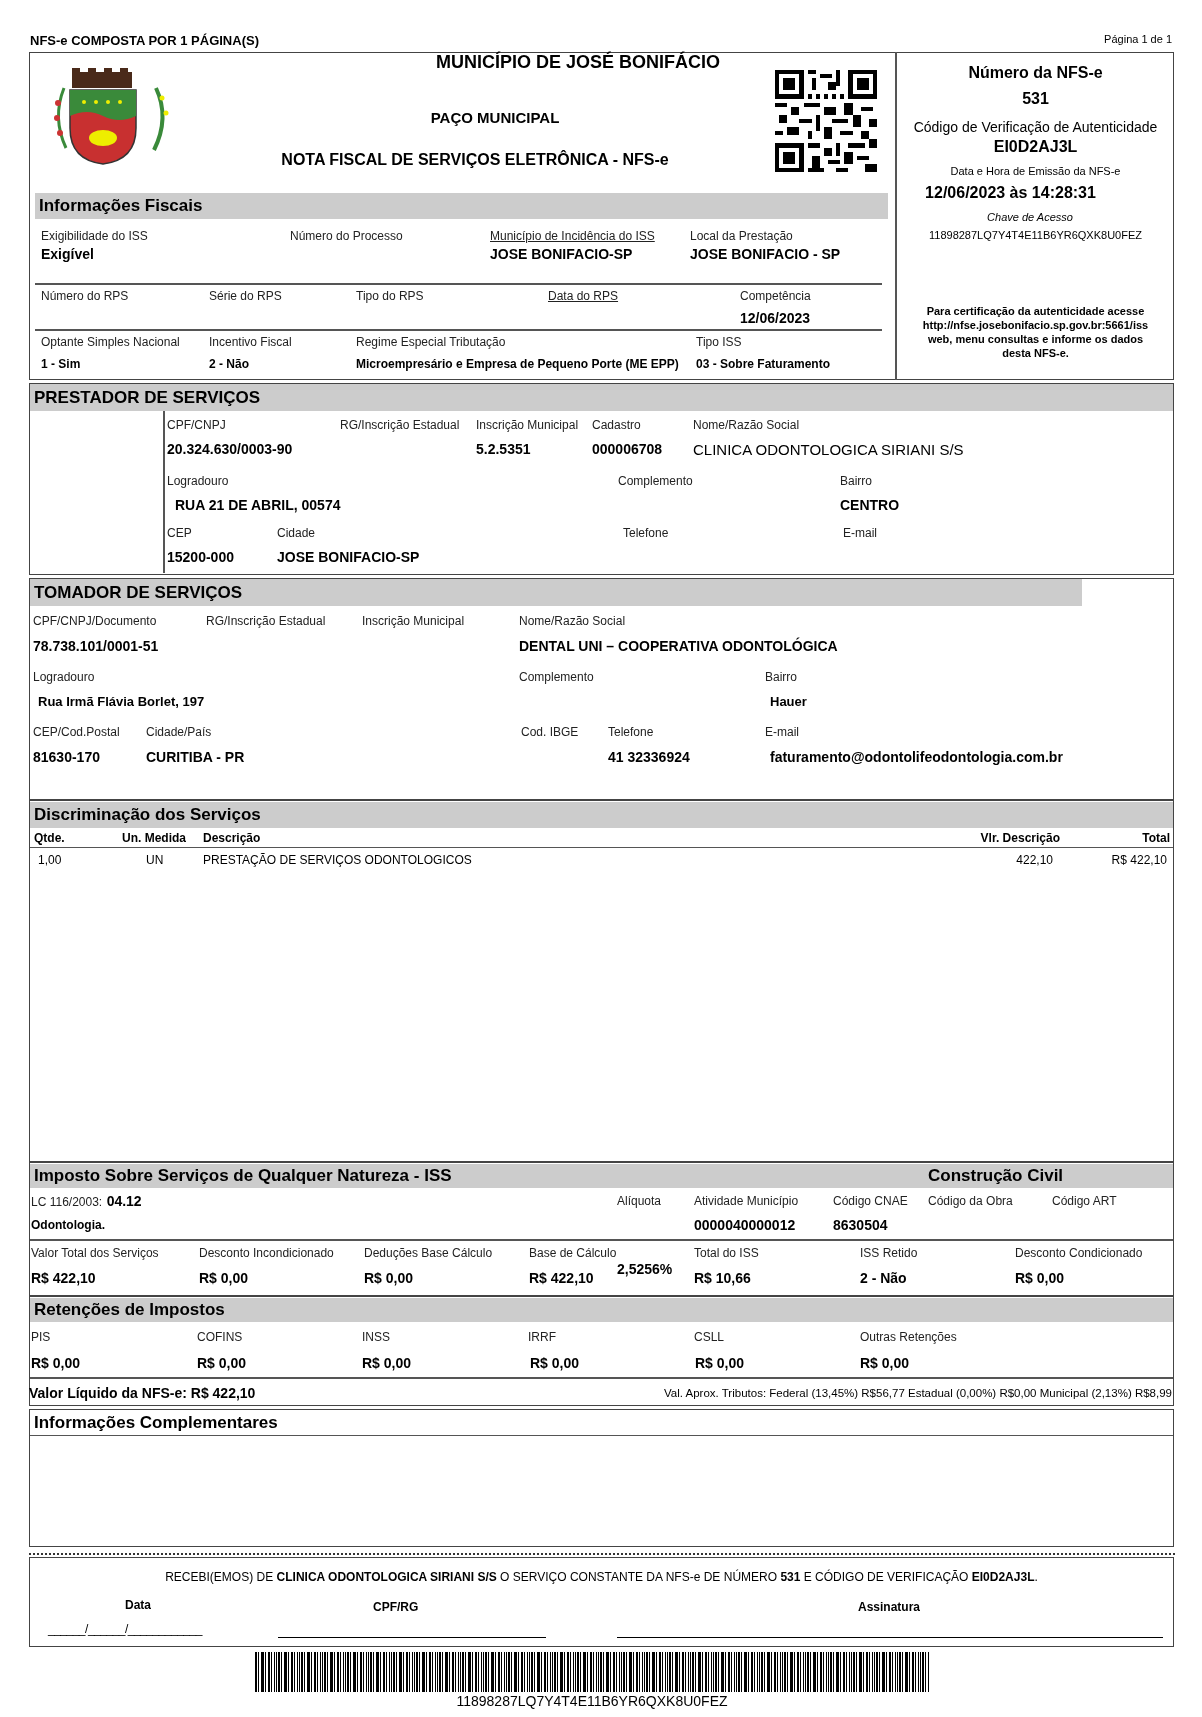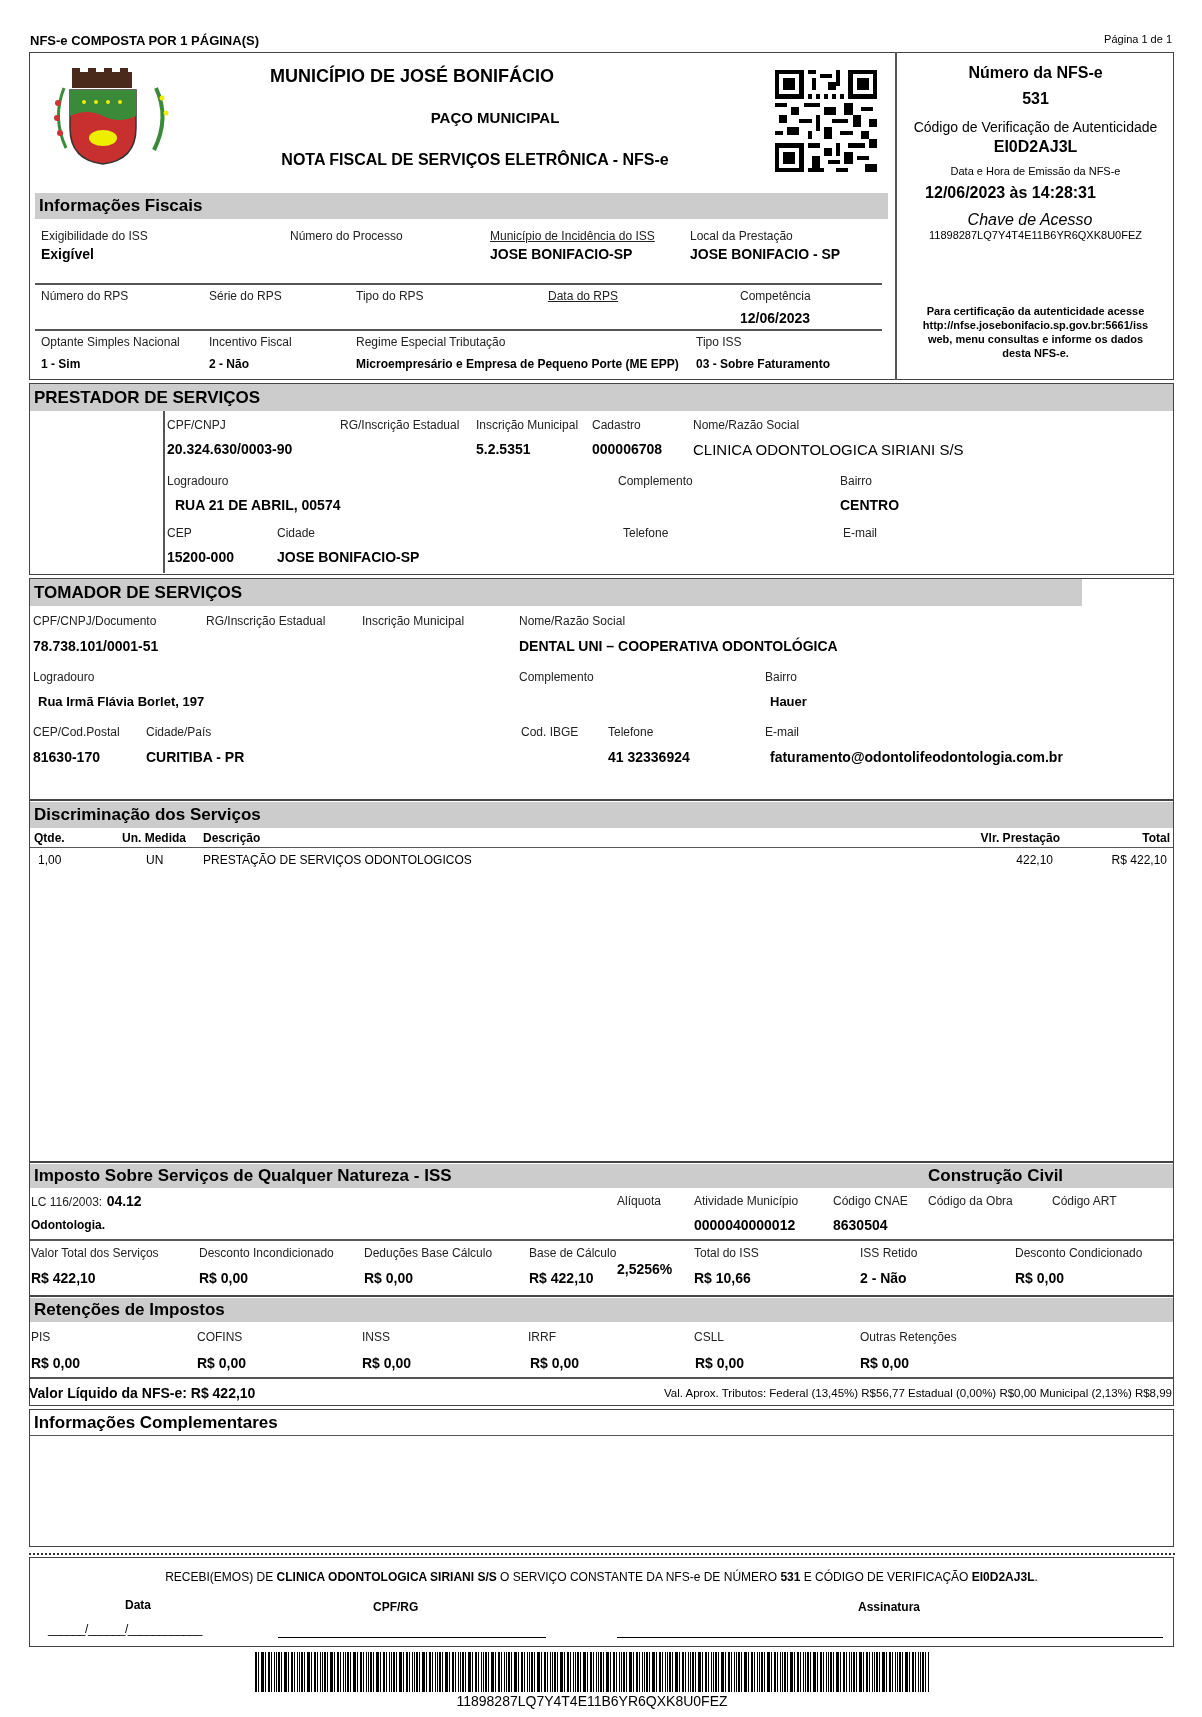--- a/index.html
+++ b/index.html
@@ -39,21 +39,21 @@
     <path d="M26 22 H92 V60 Q92 92 59 96 Q26 92 26 60 Z" fill="#c83030" stroke="#333" stroke-width="1.5"></path>
     <path d="M26 22 H92 V48 Q75 56 59 48 Q43 40 26 48 Z" fill="#3a8a3a"></path>
     <circle cx="40" cy="34" r="2" fill="#ee0"></circle>
       <circle cx="52" cy="34" r="2" fill="#ee0"></circle>
       <circle cx="64" cy="34" r="2" fill="#ee0"></circle>
       <circle cx="76" cy="34" r="2" fill="#ee0"></circle>
     <ellipse cx="59" cy="70" rx="14" ry="8" fill="#ee0"></ellipse>
   </svg>
 </div>
 
-<div class="abs" style="left:270px;top:66px;width:450px;text-align:left;font-size:18px;font-weight:bold;">MUNICÍPIO DE JOSÉ BONIFÁCIO</div>
+<div class="abs" style="left:270px;top:52px;width:450px;text-align:right;font-size:18px;font-weight:bold;">MUNICÍPIO DE JOSÉ BONIFÁCIO</div>
 <div class="abs" style="left:270px;top:109px;width:450px;text-align:center;font-size:15px;font-weight:bold;">PAÇO MUNICIPAL</div>
 <div class="abs" style="left:240px;top:151px;width:470px;text-align:center;font-size:16px;font-weight:bold;">NOTA FISCAL DE SERVIÇOS ELETRÔNICA - NFS-e</div>
 
 <div class="abs" style="left:775px;top:70px;width:102px;height:102px;">
   <svg width="102" height="102" viewBox="0 0 25 25" shape-rendering="crispEdges">
     <rect x="0" y="0" width="7" height="7" fill="#000"></rect>
       <rect x="1" y="1" width="5" height="5" fill="#fff"></rect>
       <rect x="2" y="2" width="3" height="3" fill="#000"></rect>
     <rect x="18" y="0" width="7" height="7" fill="#000"></rect>
       <rect x="19" y="1" width="5" height="5" fill="#fff"></rect>
@@ -105,21 +105,21 @@
     </g>
   </svg>
 </div>
 
 <div class="abs" style="left:897px;top:64px;width:277px;text-align:center;font-size:16px;font-weight:bold;">Número da NFS-e</div>
 <div class="abs" style="left:897px;top:90px;width:277px;text-align:center;font-size:16px;font-weight:bold;">531</div>
 <div class="abs" style="left:897px;top:119px;width:277px;text-align:center;font-size:14px;">Código de Verificação de Autenticidade</div>
 <div class="abs" style="left:897px;top:138px;width:277px;text-align:center;font-size:16px;font-weight:bold;">EI0D2AJ3L</div>
 <div class="abs" style="left:897px;top:165px;width:277px;text-align:center;font-size:11px;">Data e Hora de Emissão da NFS-e</div>
 <div class="abs" style="left:897px;top:184px;width:227px;text-align:center;font-size:16px;font-weight:bold;">12/06/2023 às 14:28:31</div>
-<div class="abs" style="left:897px;top:211px;width:266px;text-align:center;font-size:16px;font-style:italic;">Chave de Acesso</div>
+<div class="abs" style="left:897px;top:211px;width:266px;text-align:center;font-size:11px;font-style:italic;">Chave de Acesso</div>
 <div class="abs" style="left:897px;top:229px;width:277px;text-align:center;font-size:11px;">11898287LQ7Y4T4E11B6YR6QXK8U0FEZ</div>
 <div class="abs" style="left:897px;top:304px;width:277px;text-align:center;font-size:11px;font-weight:bold;line-height:14px;">
   <div>Para certificação da autenticidade acesse</div>
   <div>http://nfse.josebonifacio.sp.gov.br:5661/iss</div>
   <div>web, menu consultas e informe os dados</div>
   <div>desta NFS-e.</div>
 </div>
 
 <div class="abs sec-head" style="left:35px;top:193px;width:853px;height:26px;line-height:26px;">Informações Fiscais</div>
 <div class="abs lbl" style="left:41px;top:229px;">Exigibilidade do ISS</div>
@@ -198,21 +198,21 @@
 <div class="abs val" style="left:608px;top:749px;">41 32336924</div>
 <div class="abs lbl" style="left:765px;top:725px;">E-mail</div>
 <div class="abs val" style="left:770px;top:749px;">faturamento@odontolifeodontologia.com.br</div>
 
 <div class="abs box" style="left:29px;top:800px;width:1145px;height:362px;"></div>
 <div class="abs sec-head" style="left:30px;top:802px;width:1143px;height:26px;line-height:26px;font-size:17px;">Discriminação dos Serviços</div>
 <div class="abs" style="left:30px;top:830px;width:1143px;height:18px;font-size:12px;font-weight:bold;border-bottom:1.5px solid #555;">
   <span class="abs" style="left:4px;top:1px;">Qtde.</span>
   <span class="abs" style="left:92px;top:1px;">Un. Medida</span>
   <span class="abs" style="left:173px;top:1px;">Descrição</span>
-  <span class="abs" style="right:113px;top:1px;">Vlr. Prestação</span>
+  <span class="abs" style="right:113px;top:1px;">Vlr. Descrição</span>
   <span class="abs" style="right:3px;top:1px;">Total</span>
 </div>
 <div class="abs" style="left:30px;top:852px;width:1143px;height:18px;font-size:12px;">
   <span class="abs" style="left:8px;top:1px;">1,00</span>
   <span class="abs" style="left:116px;top:1px;">UN</span>
   <span class="abs" style="left:173px;top:1px;">PRESTAÇÃO DE SERVIÇOS ODONTOLOGICOS</span>
   <span class="abs" style="right:120px;top:1px;">422,10</span>
   <span class="abs" style="right:6px;top:1px;">R$ 422,10</span>
 </div>
 

